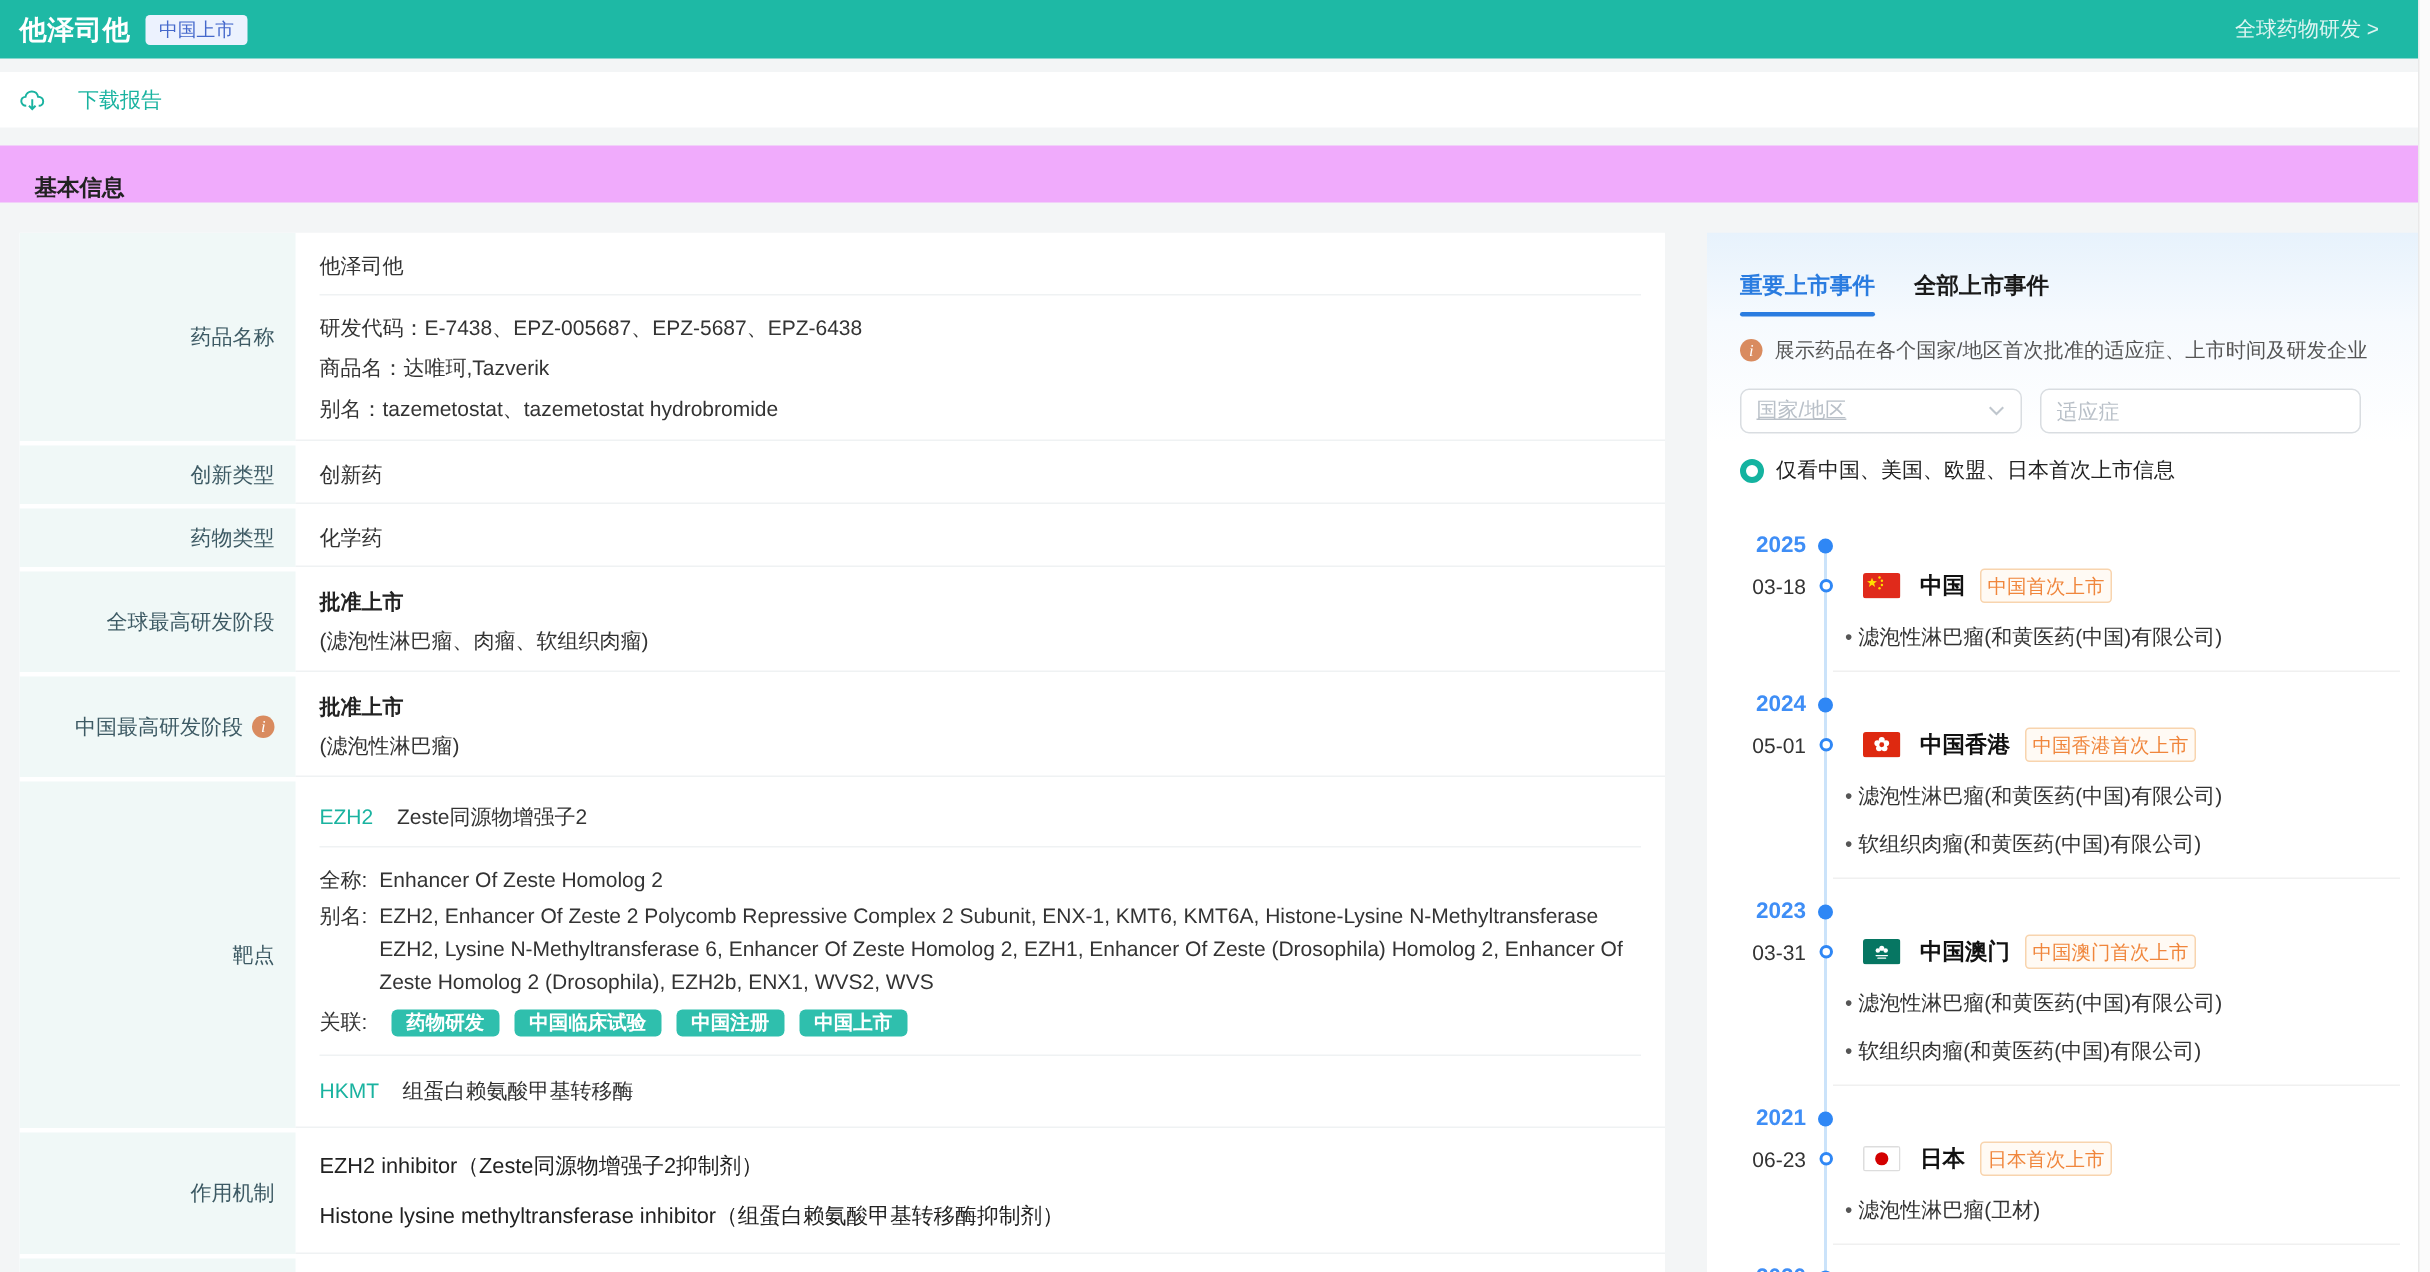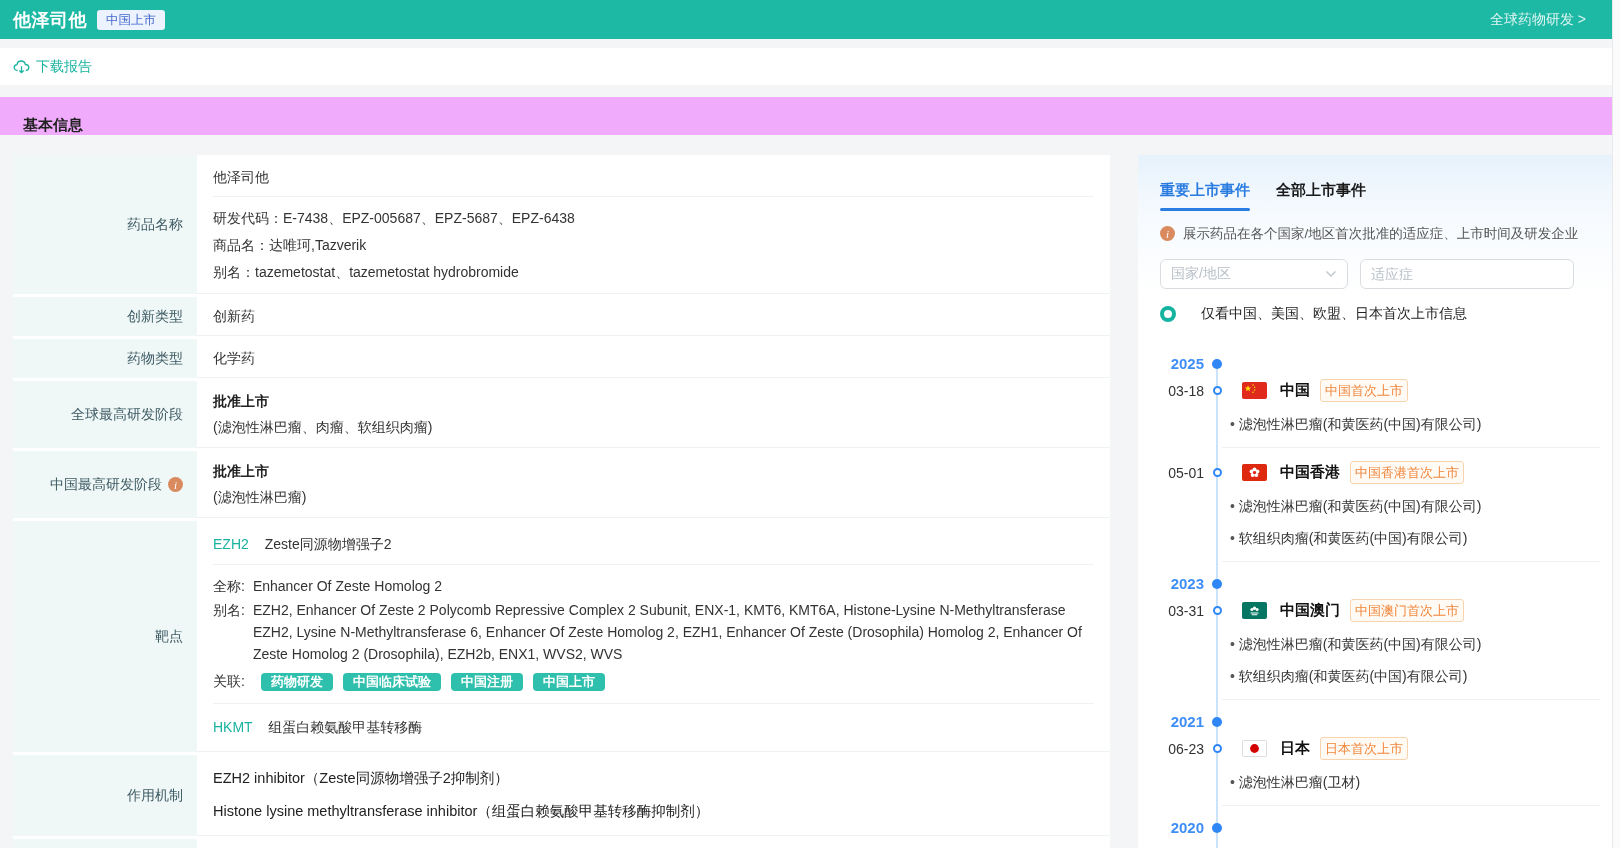--- a/index.html
+++ b/index.html
@@ -13,21 +13,21 @@
   
   .top-bar { height:39px; background:#1EB9A5; display:flex; align-items:center; padding:0 20px 0 13px; }
   .top-bar .drug-title { color:#fff; font-size:18px; font-weight:bold; letter-spacing:.5px; }
   .top-bar .status-badge { margin-left:10px; background:#ECF2FE; color:#4468CB; font-size:12.5px;
     padding:2px 9px; border-radius:3px; line-height:16px; }
   .top-bar .spacer { flex:1; }
   .top-bar .nav-link { color:rgba(255,255,255,.85); font-size:14px; margin-right:14px; cursor:pointer; }
 
   
   .toolbar-band { margin-top:9px; height:37px; background:#fff; display:flex; align-items:center; padding-left:13px; }
-  .download-link { display:flex; align-items:center; gap:6px; color:#1AB3A0; font-size:14px; cursor:pointer; }
+  .download-link { display:flex; align-items:center; gap:22px; color:#1AB3A0; font-size:14px; cursor:pointer; }
   .download-link svg { display:block; }
   .section-band { margin-top:12px; height:38px; background:#f0abfc; display:flex; align-items:flex-end; padding-left:23px; }
   .section-title { font-size:15px; font-weight:bold; color:#222; }
 
   
   .main { margin-top:20px; height:693px; display:flex; padding-left:13px; overflow:hidden; }
   .left-card { width:1097px; background:#fff; overflow:hidden; }
   .mid-gap { width:28px; }
   .right-card { flex:1; background:linear-gradient(180deg,#E7F2FC 0%, #F6FAFE 60px, #FFFFFF 140px);
     padding:26px 20px 0 22px; overflow:hidden; }
@@ -68,25 +68,25 @@
   .tab.active { color:#2A7CE0; }
   .tab.active::after { content:""; position:absolute; left:0; right:0; bottom:0; height:3px;
     background:#2A7CE0; border-radius:2px; }
   .panel-note { display:flex; align-items:flex-start; gap:8px; margin-top:14px; color:#555; font-size:13.5px; line-height:18px; }
   .note-info { flex:none; display:inline-flex; width:15px; height:15px; border-radius:50%; background:#D98B5F;
     color:#fff; align-items:center; justify-content:center; font-size:11px; font-style:italic;
     font-family:"Liberation Serif","DejaVu Serif",serif; margin-top:1px; }
   .filters { display:flex; gap:12px; margin-top:16px; }
   .sel-box { width:188px; height:30px; border:1px solid #D9DDE1; border-radius:6px; display:flex;
     align-items:center; padding:0 10px; cursor:pointer; background:#fff; }
-  .sel-placeholder { color:#B9C0C8; font-size:14px; flex:1; }
+  .sel-placeholder { color:#B9C0C8; font-size:14px; flex:1;text-decoration:underline; }
   .txt-input { width:214px; height:30px; border:1px solid #D9DDE1; border-radius:6px; padding:0 10px;
     font-size:14px; color:#333; font-family:inherit; outline:none; background:#fff; }
   .txt-input::placeholder { color:#B9C0C8; }
-  .radio-line { display:flex; align-items:center; gap:25px; margin-top:16px; color:#222; font-size:14px; }
+  .radio-line { display:flex; align-items:center; gap:8px; margin-top:16px; color:#222; font-size:14px; }
   .radio-ring { width:16px; height:16px; border-radius:50%; border:4px solid #14B3A0; background:#fff; cursor:pointer; flex:none; }
 
   
   .timeline { position:relative; margin-top:32px; }
   .tl-line { position:absolute; left:56px; top:8px; bottom:-20px; width:2px; background:#CBE3FA; }
   .tl-event { position:relative; }
   .tl-sep { height:1px; background:#F0F0F0; margin:13px 0 13px 62px; }
   .tl-yrow, .tl-drow { display:flex; align-items:center; }
   .tl-time { width:44px; text-align:right; flex:none; }
   .tl-year { color:#3F8EF6; font-weight:bold; font-size:15px; }
@@ -286,20 +286,26 @@
                 <circle cx="11" cy="10.2" r=".8" fill="#FFDE00"></circle>
               </svg>
             </span>
             <span class="tl-country">中国</span>
             <span class="tl-badge">中国首次上市</span>
           </div>
           <div class="tl-item">滤泡性淋巴瘤(和黄医药(中国)有限公司)</div>
         </div>
         <div class="tl-event">
           <div class="tl-sep"></div>
+          <div class="tl-yrow">
+            <span class="tl-time tl-year">2024</span>
+            <span class="tl-dotcell">
+              <span class="tl-dot"></span>
+            </span>
+          </div>
           <div class="tl-drow">
             <span class="tl-time tl-date">05-01</span>
             <span class="tl-dotcell">
               <span class="tl-ring"></span>
             </span>
             <span class="flag">
               <svg viewBox="0 0 25 17">
                 <rect width="25" height="17" fill="#DE2910"></rect>
                 <g fill="#fff">
                   <circle cx="12.5" cy="5.4" r="2"></circle>

